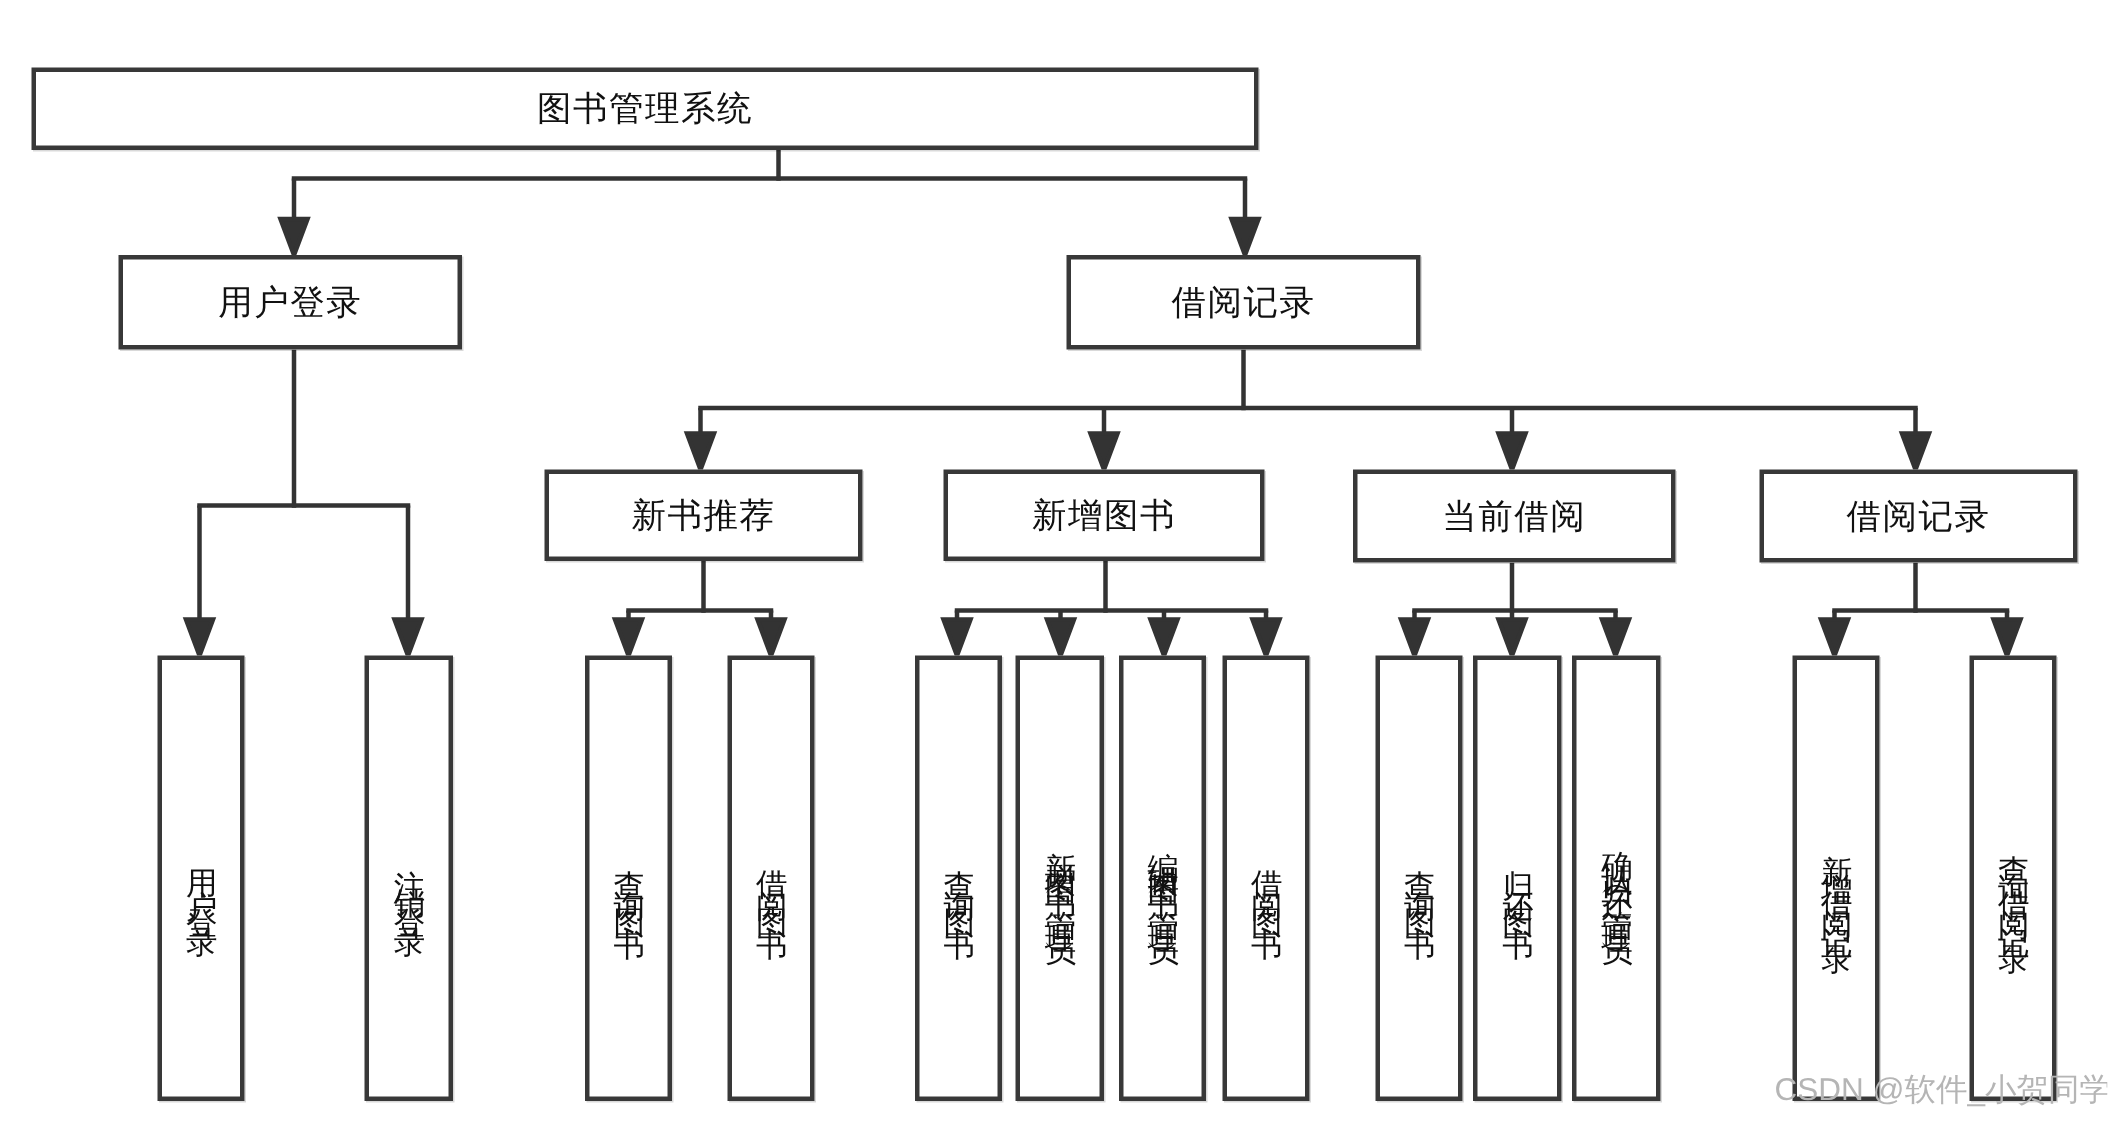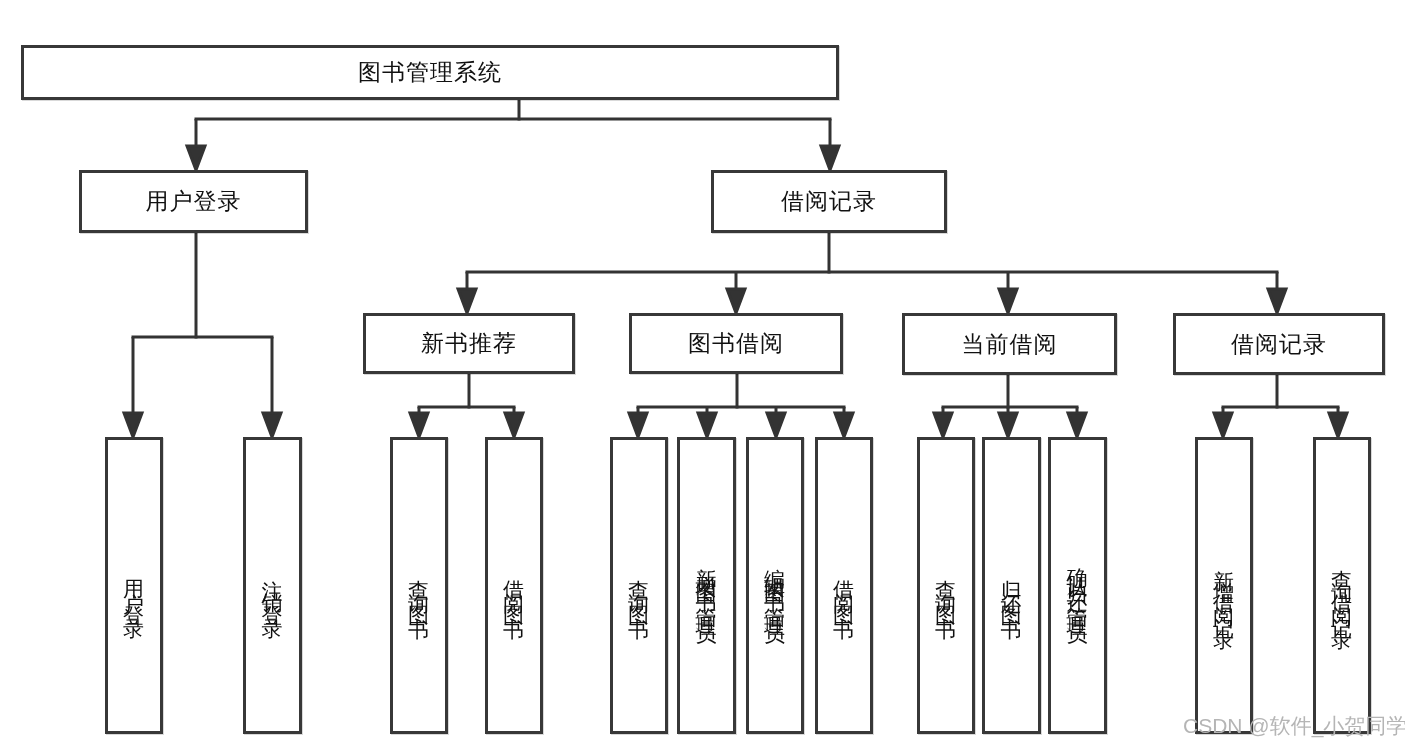--- a/index.html
+++ b/index.html
@@ -130,21 +130,21 @@
       </g>
     </g>
   </svg>
 
   <div class="node" style="left:21px; top:13px; width:818px; height:55px;margin-top:32px;">图书管理系统</div>
 
   <div class="node hnode" style="left:79px; top:170px; width:229px;">用户登录</div>
   <div class="node hnode" style="left:711px; top:170px; width:236px;">借阅记录</div>
 
   <div class="node hnode" style="left:363px; top:313px; width:212px; height:61px;">新书推荐</div>
-  <div class="node hnode" style="left:629px; top:313px; width:214px; height:61px;">图书借阅</div>
+  <div class="node hnode" style="left:629px; top:313px; width:214px; height:61px;">新增图书</div>
   <div class="node hnode" style="left:1173px; top:313px; width:212px; height:62px;">借阅记录</div>
   <div class="node hnode" style="left:902px; top:313px; width:215px; height:62px;">当前借阅</div>
 
   <div class="node vnode" style="left:105px; width:58px;">用户登录</div>
   <div class="node vnode" style="left:243px; width:59px;">注销登录</div>
 
   <div class="node vnode" style="left:390px; width:58px;">查询图书</div>
   <div class="node vnode" style="left:485px; width:58px;">借阅图书</div>
 
   <div class="node vnode" style="left:610px; width:58px;">查询图书</div>

